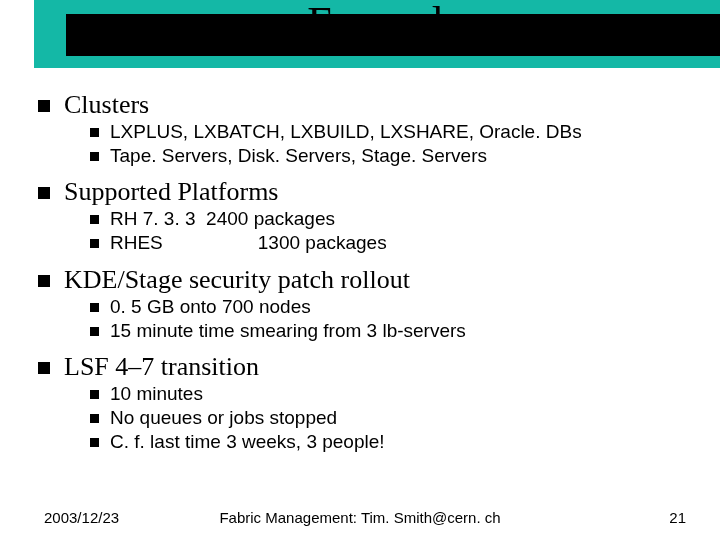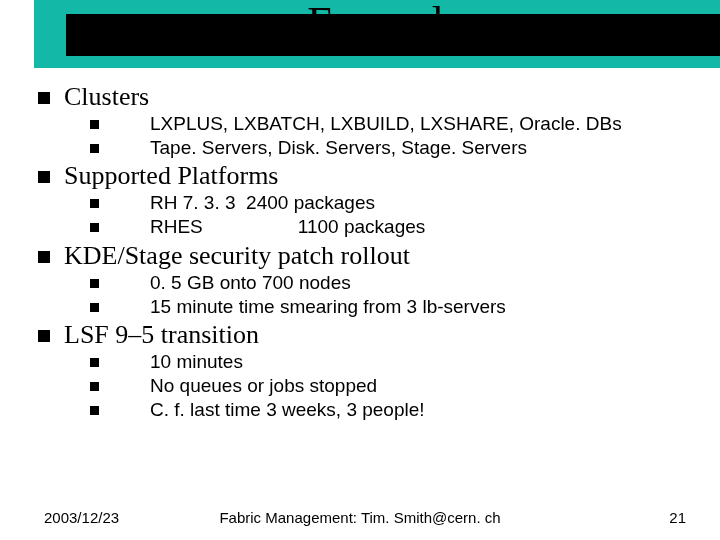--- a/index.html
+++ b/index.html
@@ -45,42 +45,41 @@
   }
   .content {
     position: absolute;
     left: 38px;
     top: 80px;
     right: 30px;
   }
   .l1 {
     display: flex;
     align-items: flex-start;
-    margin-top: 2px;
+    margin-top: 10px;
   }
   .l1 .bullet {
     width: 12px;
     height: 12px;
     background: #000;
     margin-top: 10px;
     margin-right: 14px;
     flex-shrink: 0;
   }
   .l1 .text {
     font-family: Georgia, "Times New Roman", serif;
     font-size: 26px;
     color: #000;
     line-height: 1.15;
   }
   .l2 {
     display: flex;
     align-items: flex-start;
     margin-left: 52px;
     margin-top: 1px;
-    gap: 40px;
   }
   .l2 .bullet {
     width: 9px;
     height: 9px;
     background: #000;
     margin-top: 7px;
     margin-right: 11px;
     flex-shrink: 0;
   }
   .l2 .text {
@@ -146,39 +145,39 @@
     <div class="l1">
       <div class="bullet"></div>
       <div class="text">Supported Platforms</div>
     </div>
     <div class="l2">
       <div class="bullet"></div>
       <div class="text">RH 7. 3. 3  2400 packages</div>
     </div>
     <div class="l2">
       <div class="bullet"></div>
-      <div class="text">RHES                  1100 packages</div>
+      <div class="text">RHES                  1300 packages</div>
     </div>
 
     <div class="l1">
       <div class="bullet"></div>
       <div class="text">KDE/Stage security patch rollout</div>
     </div>
     <div class="l2">
       <div class="bullet"></div>
       <div class="text">0. 5 GB onto 700 nodes</div>
     </div>
     <div class="l2">
       <div class="bullet"></div>
       <div class="text">15 minute time smearing from 3 lb-servers</div>
     </div>
 
     <div class="l1">
       <div class="bullet"></div>
-      <div class="text">LSF 9–5 transition</div>
+      <div class="text">LSF 4–7 transition</div>
     </div>
     <div class="l2">
       <div class="bullet"></div>
       <div class="text">10 minutes</div>
     </div>
     <div class="l2">
       <div class="bullet"></div>
       <div class="text">No queues or jobs stopped</div>
     </div>
     <div class="l2">

